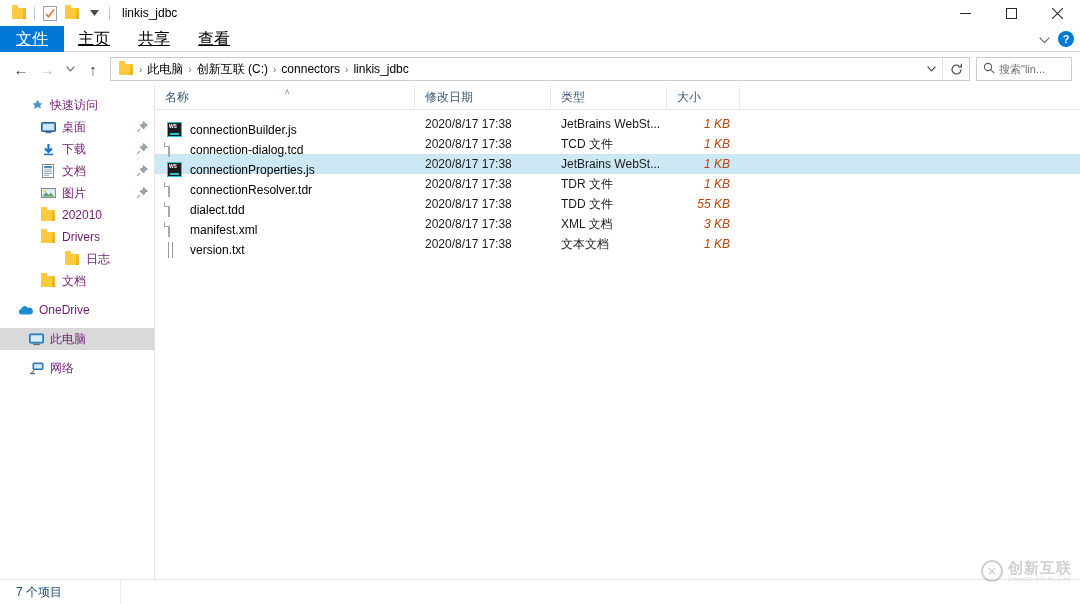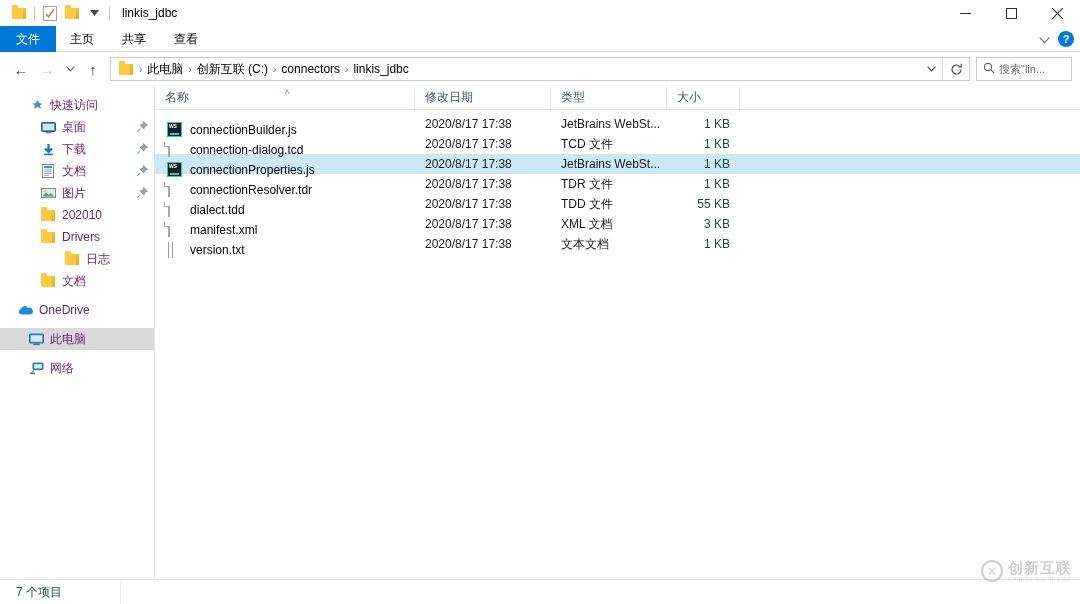--- a/index.html
+++ b/index.html
@@ -48,22 +48,23 @@
   #ribbon {
     height: 26px; min-height: 26px;
     background: #ffffff;
     display: flex; align-items: stretch;
     position: relative;
     border-bottom: 1px solid #dcdcdc;
   }
   .rtab {
     padding: 0 14px; height: 26px;
     display: flex; align-items: center;
-    font-size: 12px; color: #000000;
+    font-size: 16px; color: #000000;
     white-space: nowrap;
+    text-decoration: underline;
   }
   .rtab.file {
     background: #0078d7; color: #ffffff;
     padding: 0 16px;
   }
   .ribbon-right {
     position: absolute; right: 6px; top: 0; height: 26px;
     display: flex; align-items: center; gap: 8px;
   }
   .help-btn {
@@ -199,21 +200,21 @@
     height: 20px;
     display: flex; align-items: center;
     font-size: 12px; color: #000000;
     white-space: nowrap;
   }
   .row.selected { background: #cce8f4; }
   .cell { display: flex; align-items: center; overflow: hidden; }
   .cell.name { width: 260px; min-width: 260px; padding-left: 12px; gap: 7px; margin-top: 12px; }
   .cell.date { width: 136px; min-width: 136px; padding-left: 10px; color: #1a1a1a; }
   .cell.type { width: 116px; min-width: 116px; padding-left: 10px; color: #1a1a1a; }
-  .cell.size { width: 73px; min-width: 73px; padding-right: 10px; justify-content: flex-end; color: #14532d; }
+  .cell.size { width: 73px; min-width: 73px; padding-right: 10px; justify-content: flex-end; color: #c2410c; font-style: italic; }
   .fname { overflow: hidden; text-overflow: ellipsis; }
 
   
   .ficon { width: 16px; height: 16px; min-width: 16px; position: relative; }
   .icon-ws {
     width: 15px; height: 15px;
     background: #1d1d21;
     border: 1.5px solid #29c7d6;
     display: flex; align-items: flex-end; justify-content: center;
     position: relative;

